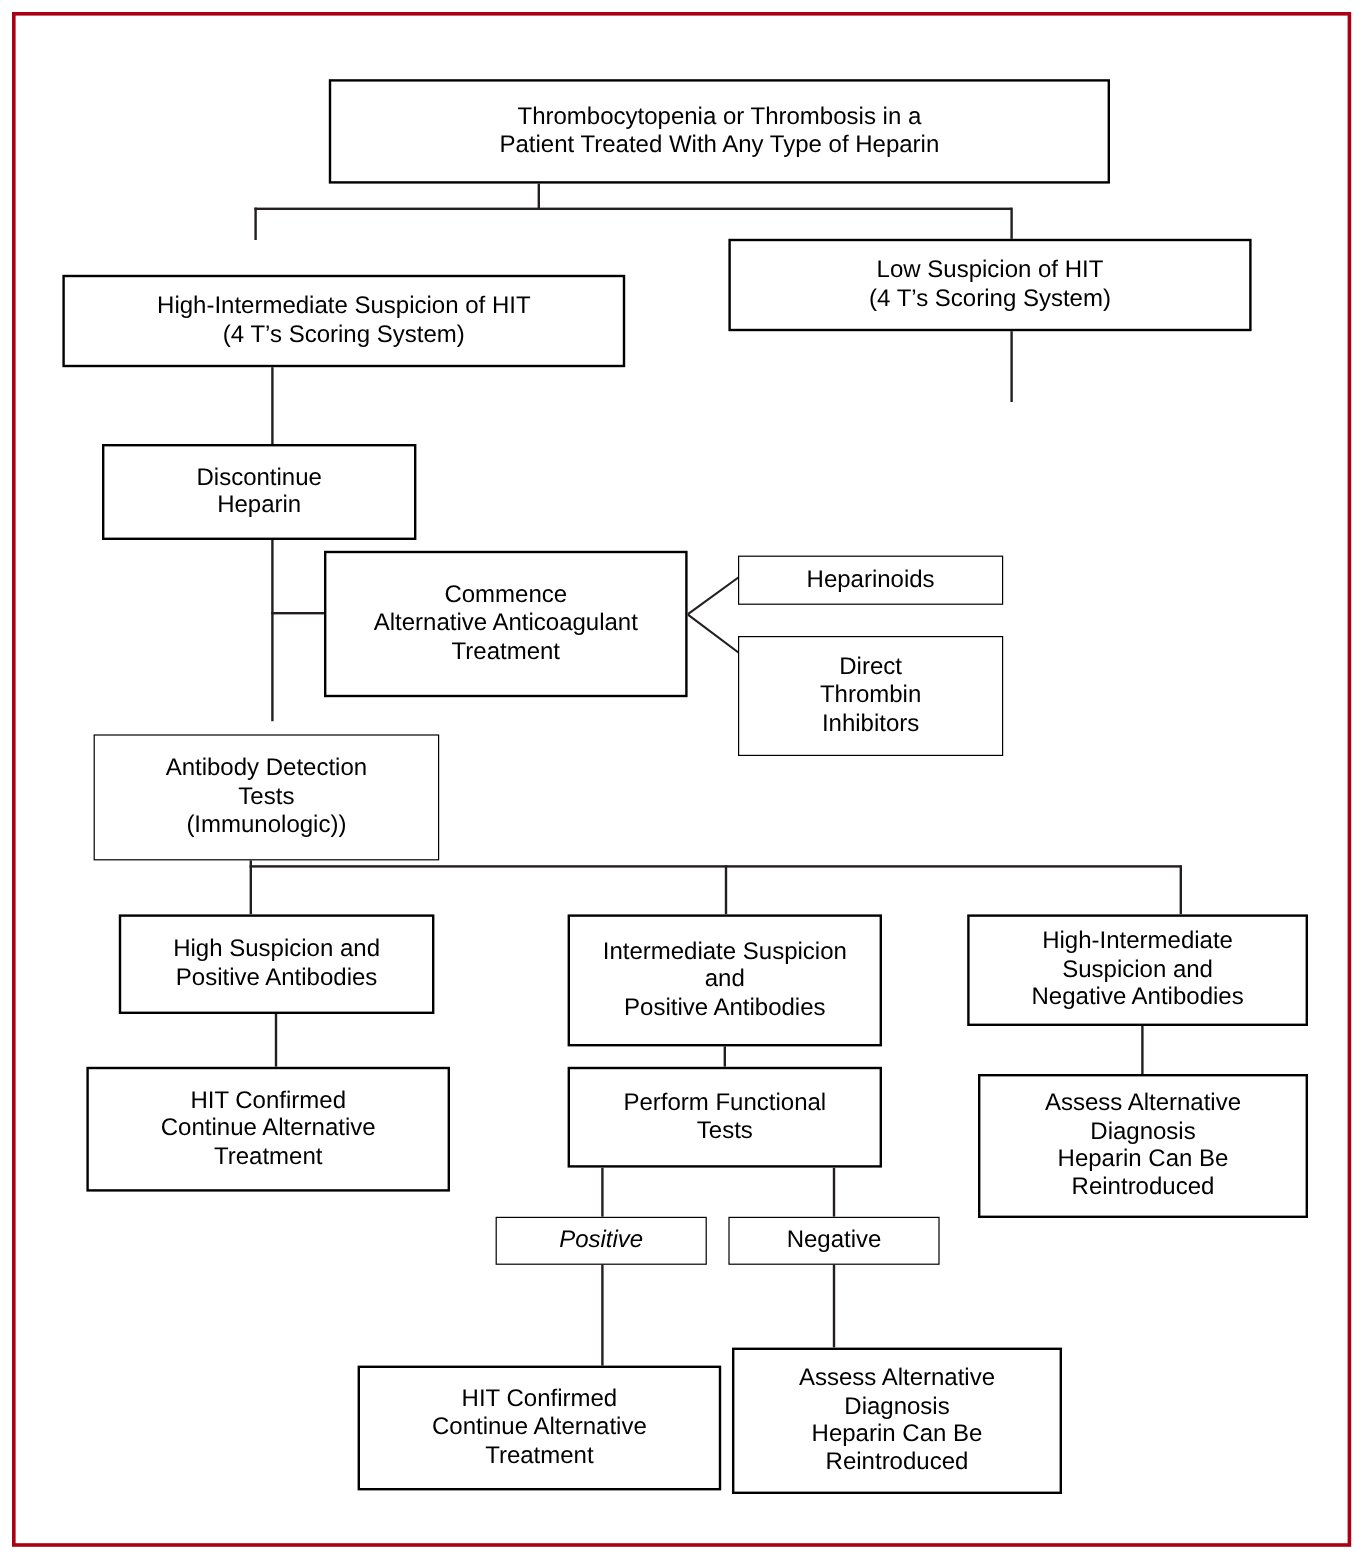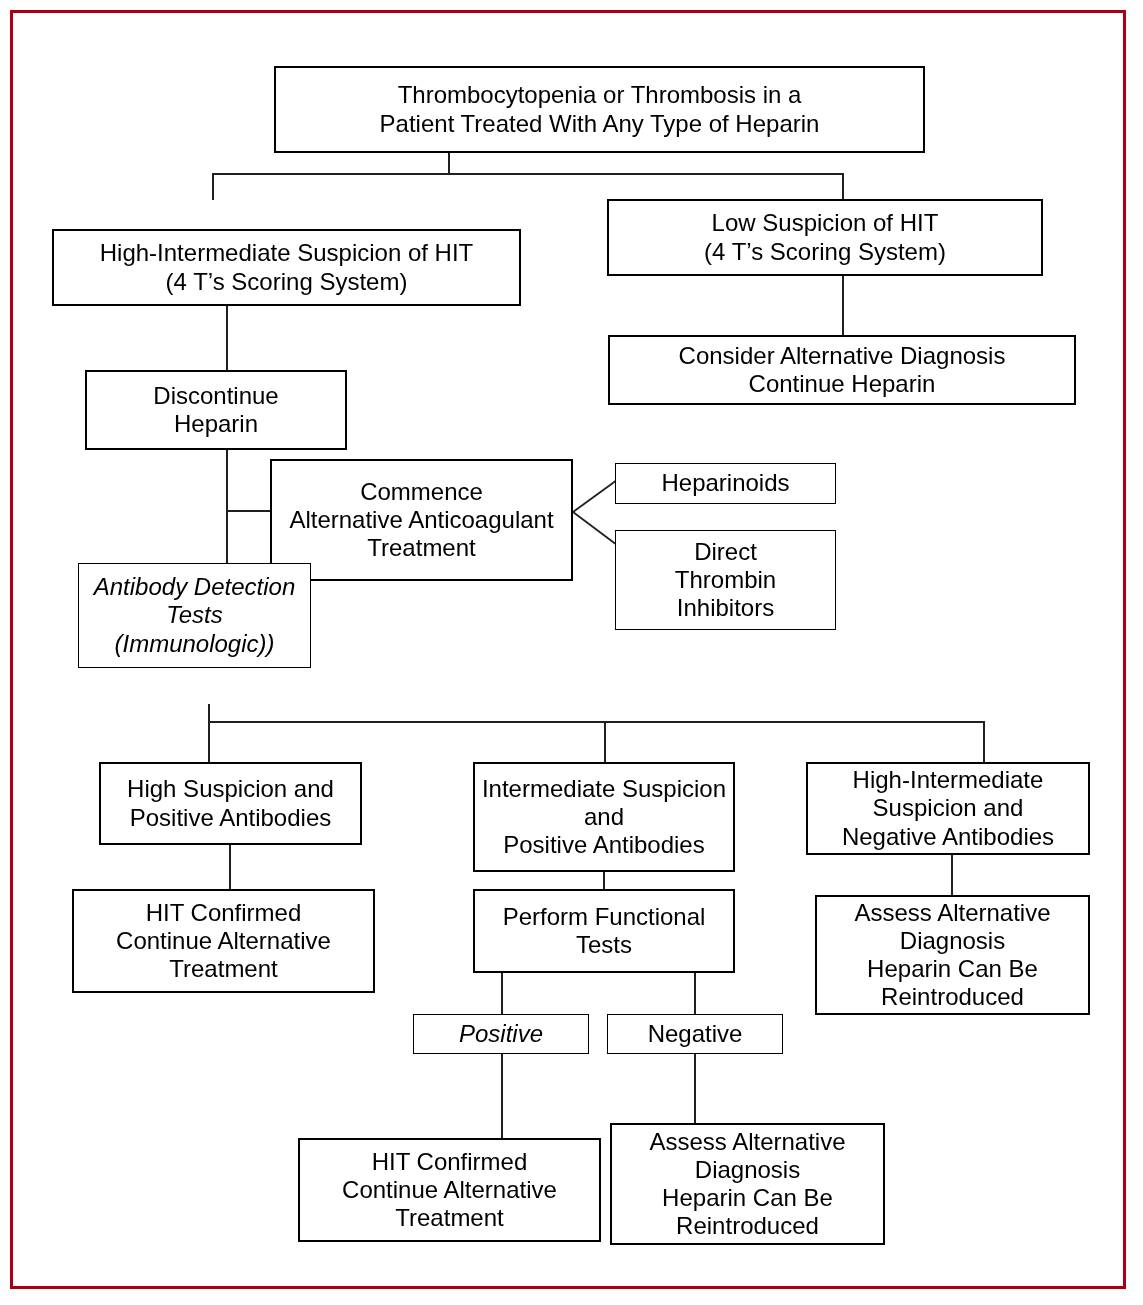--- a/index.html
+++ b/index.html
@@ -30,21 +30,21 @@
   .node {
     position: absolute;
     box-sizing: border-box;
     border: 2px solid #000000;
     background: #ffffff;
     display: flex;
     align-items: center;
     justify-content: center;
     text-align: center;
     color: #000000;
-    font-size: 24px;
+    font-size: 20px;
     line-height: 1.17;
     font-family: "Liberation Sans", sans-serif;
     white-space: pre-line;
     padding: 2px 6px;
     z-index: 3;
   }
   .node.thin { border-width: 1.6px; }
   .conn {
     position: absolute;
     background: #231f20;
@@ -108,37 +108,35 @@
 
   <div class="node" style="left:274px; top:66px; width:651px; height:87px;">Thrombocytopenia or Thrombosis in a
 Patient Treated With Any Type of Heparin</div>
 
   <div class="node" style="left:52px; top:199px; width:469px; height:77px;margin-top:30px;">High-Intermediate Suspicion of HIT
 (4 T’s Scoring System)</div>
 
   <div class="node" style="left:607px; top:199px; width:436px; height:77px;">Low Suspicion of HIT
 (4 T’s Scoring System)</div>
 
-  <div class="node" style="left:608px; top:335px; width:468px; height:70px;">Consider Alternative Diagnosis
-Continue Heparin</div>
 
   <div class="node" style="left:85px; top:370px; width:262px; height:80px;">Discontinue
 Heparin</div>
 
   <div class="node" style="left:270px; top:459px; width:303px; height:122px;">Commence
 Alternative Anticoagulant
 Treatment</div>
 
   <div class="node thin" style="left:615px; top:463px; width:221px; height:41px;">Heparinoids</div>
 
   <div class="node thin" style="left:615px; top:530px; width:221px; height:100px;">Direct
 Thrombin
 Inhibitors</div>
 
-  <div class="node thin" style="left:78px; top:563px; width:233px; height:105px;font-style:italic;">Antibody Detection
+  <div class="node thin" style="left:78px; top:612px; width:288px; height:105px;">Antibody Detection
 Tests
 (Immunologic))</div>
 
   <div class="node" style="left:99px; top:762px; width:263px; height:83px;">High Suspicion and
 Positive Antibodies</div>
 
   <div class="node" style="left:473px; top:762px; width:262px; height:110px;">Intermediate Suspicion
 and
 Positive Antibodies</div>
 

